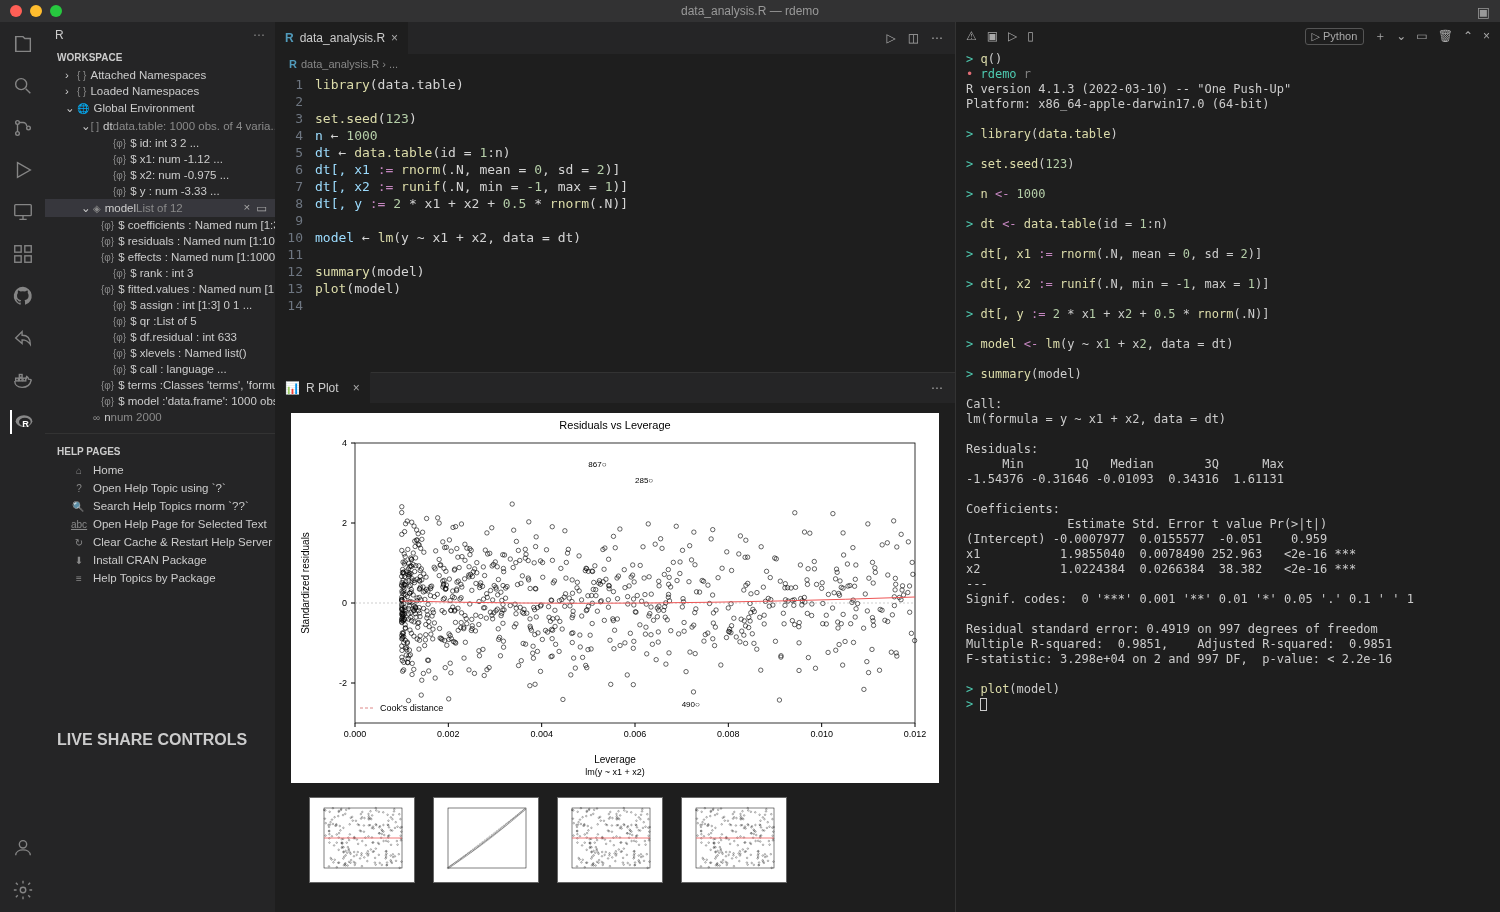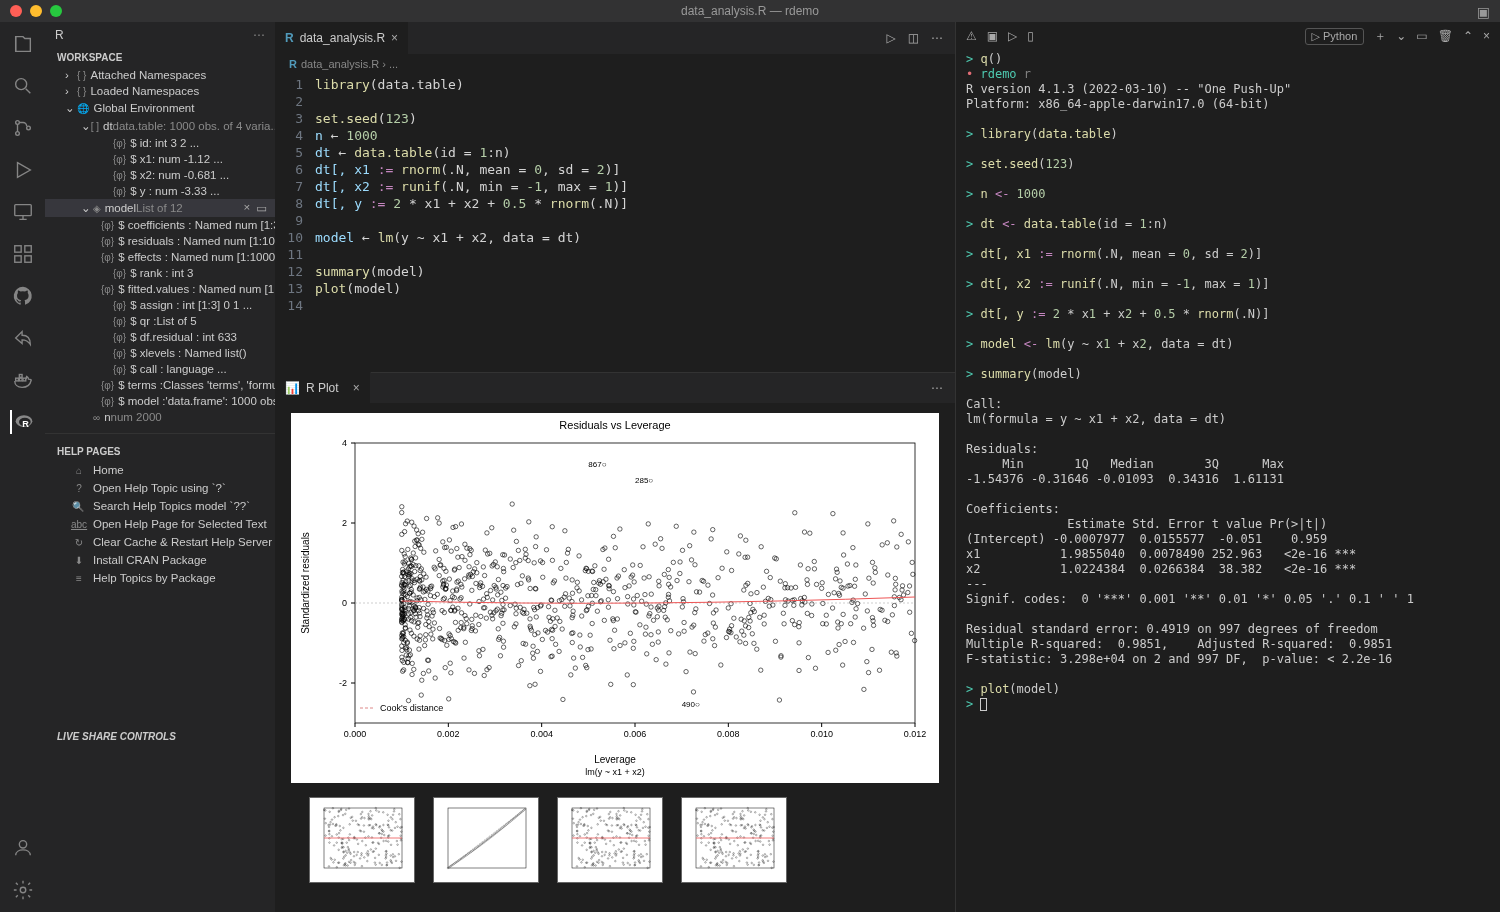--- a/index.html
+++ b/index.html
@@ -53,21 +53,21 @@
 .term-header .right .pill{border:1px solid #555;border-radius:3px;padding:1px 6px;font-size:11px;}
 .term-body{flex:1;font-family:Menlo,Monaco,monospace;font-size:12px;line-height:15px;padding:2px 10px 10px 10px;white-space:pre-wrap;overflow:hidden;color:#ccc;}
 .t-prompt{color:#4ec9b0;}
 .t-cmd{color:#dcdcaa;}
 .t-num{color:#b5cea8;}
 .t-op{color:#c586c0;}
 .t-gray{color:#808080;}
 .cursor-box{display:inline-block;width:7px;height:13px;border:1px solid #ccc;vertical-align:middle;}
 svg{display:block;}
 .help-sep{border-top:1px solid #333;margin:8px 0;}
-.live-share{font-size:10px;font-weight:bold;padding:4px 8px;display:flex;align-items:flex-start;gap:4px;font-style:italic;}
+.live-share{font-size:16px;font-weight:bold;padding:4px 8px;display:flex;align-items:flex-start;gap:4px;}
 </style>
 </head>
 <body>
 
 <div class="titlebar">
   <div class="traffic">
     <div class="dot red"></div>
     <div class="dot yellow"></div>
     <div class="dot green"></div>
   </div>
@@ -196,21 +196,21 @@
           <span>$ id: int 3 2 ...</span>
         </div>
         <div class="row indent3">
           <span style="width:12px;display:inline-block;"></span>
           <span class="gray" style="margin-right:4px;font-size:10px;">{φ}</span>
           <span>$ x1: num -1.12 ...</span>
         </div>
         <div class="row indent3">
           <span style="width:12px;display:inline-block;"></span>
           <span class="gray" style="margin-right:4px;font-size:10px;">{φ}</span>
-          <span>$ x2: num -0.681 ...</span>
+          <span>$ x2: num -0.975 ...</span>
         </div>
         <div class="row indent3">
           <span style="width:12px;display:inline-block;"></span>
           <span class="gray" style="margin-right:4px;font-size:10px;">{φ}</span>
           <span>$ y : num -3.33 ...</span>
         </div>
         <div class="row indent2 selected">
           <span class="chev open"></span>
           <span class="gray" style="margin-right:4px;font-size:10px;">◈</span>
           <span>model</span>
@@ -299,21 +299,21 @@
           <span>Home</span>
         </div>
         <div class="row">
           <span style="width:12px;display:inline-block;"></span>
           <span class="gray" style="width:16px;text-align:center;font-size:10px;">?</span>
           <span>Open Help Topic using `?`</span>
         </div>
         <div class="row">
           <span style="width:12px;display:inline-block;"></span>
           <span class="gray" style="width:16px;text-align:center;font-size:10px;">🔍</span>
-          <span>Search Help Topics model `??`</span>
+          <span>Search Help Topics rnorm `??`</span>
         </div>
         <div class="row">
           <span style="width:12px;display:inline-block;"></span>
           <span class="gray" style="width:16px;text-align:center;font-size:10px;text-decoration:underline;">abc</span>
           <span>Open Help Page for Selected Text</span>
         </div>
         <div class="row">
           <span style="width:12px;display:inline-block;"></span>
           <span class="gray" style="width:16px;text-align:center;font-size:10px;">↻</span>
           <span>Clear Cache &amp; Restart Help Server</span>

